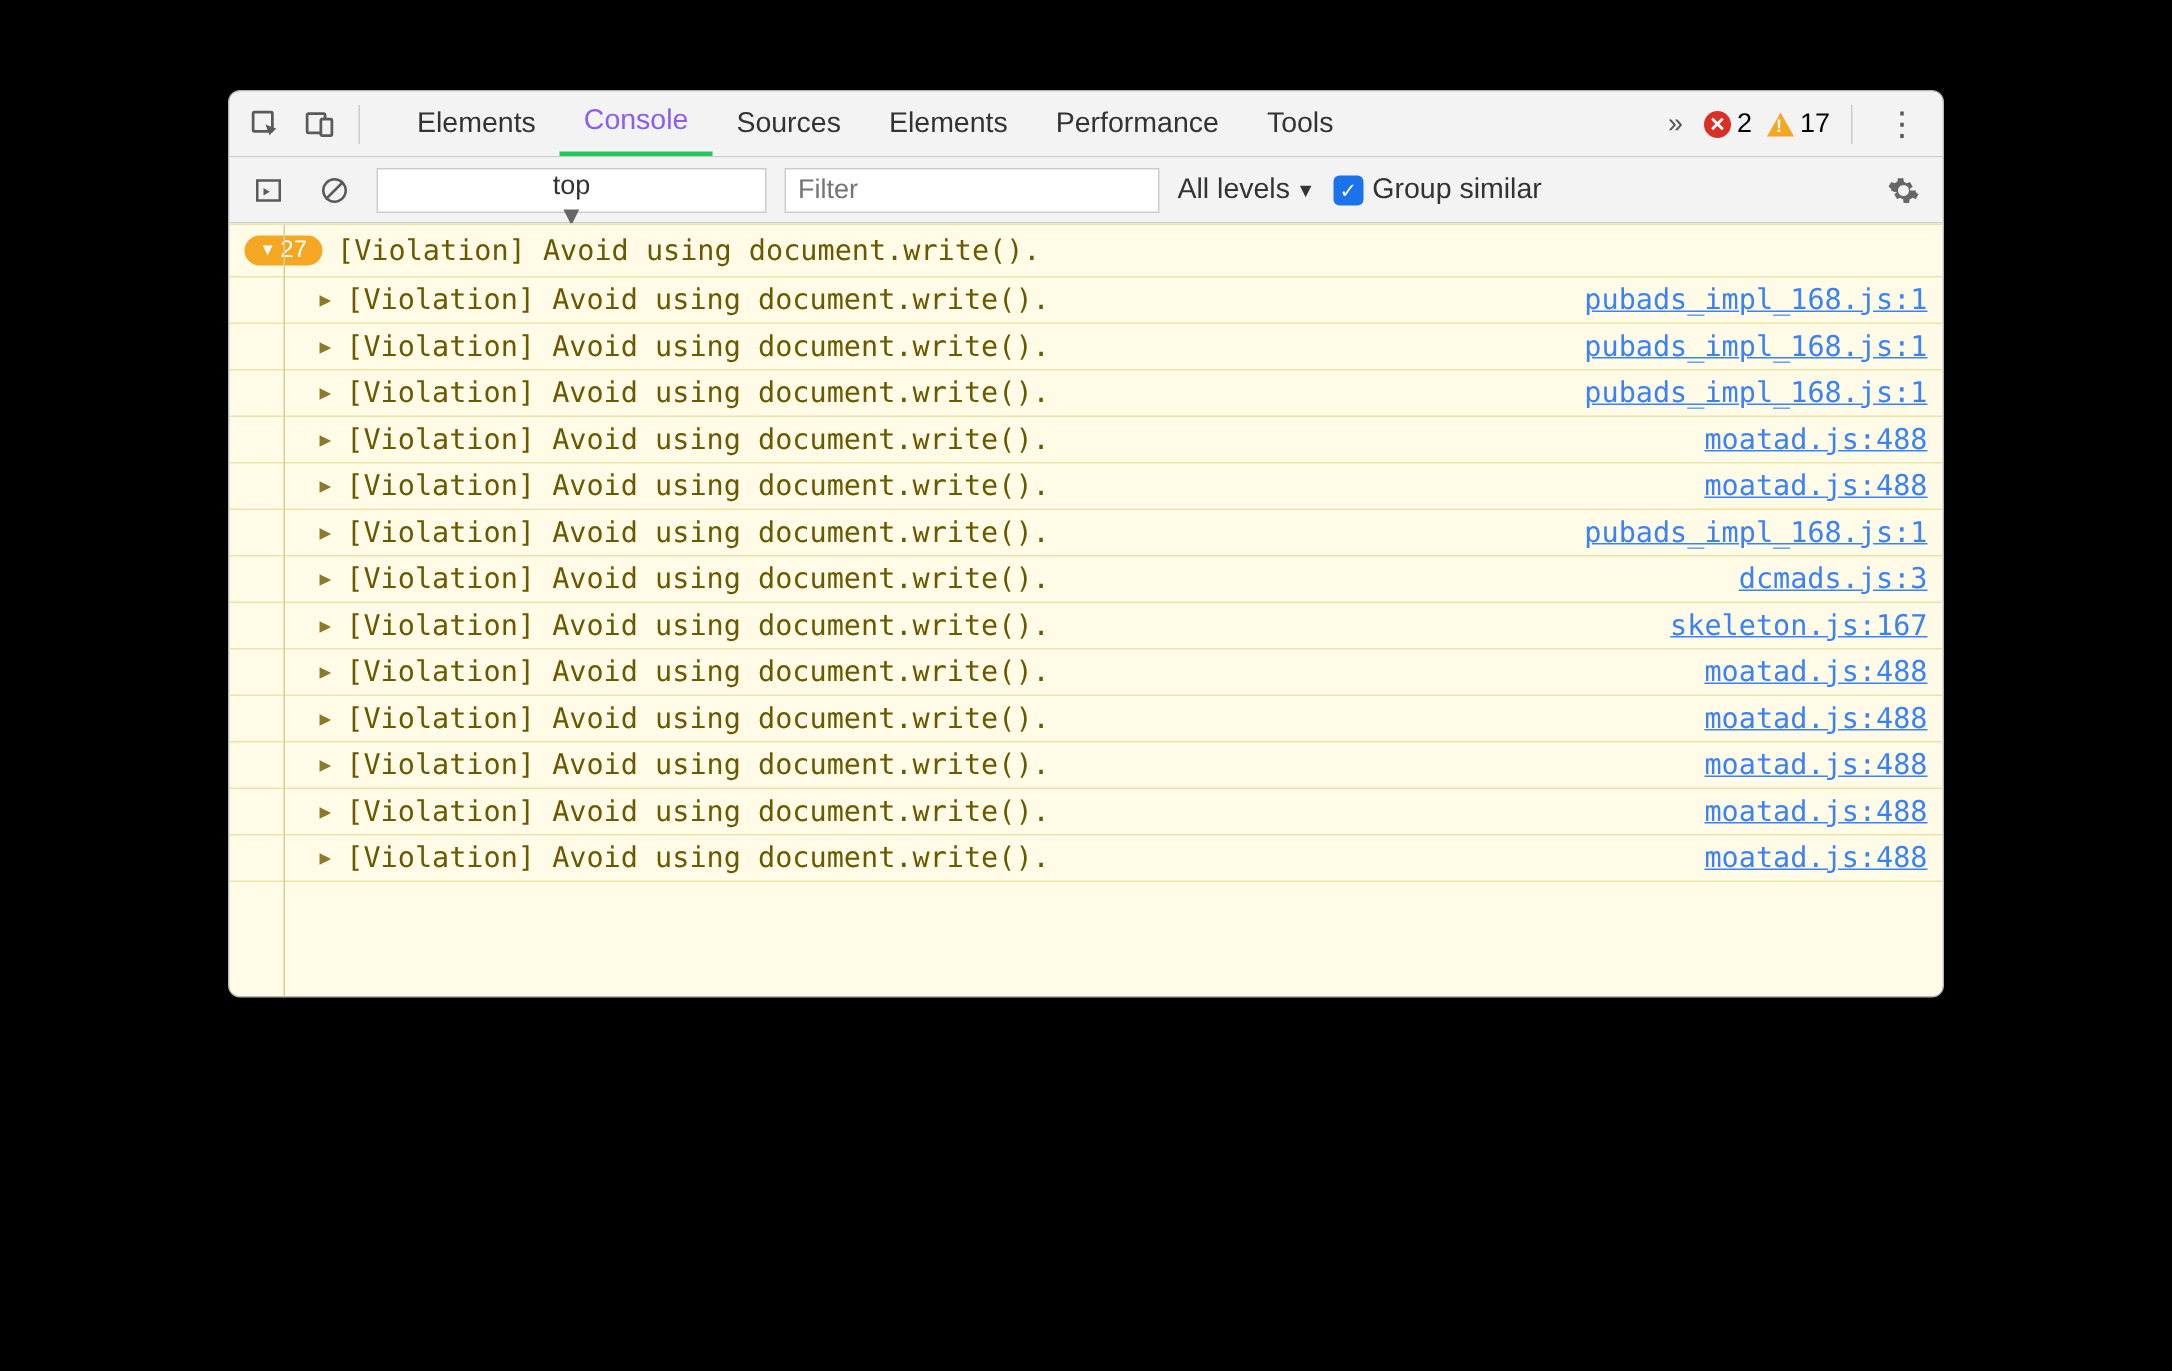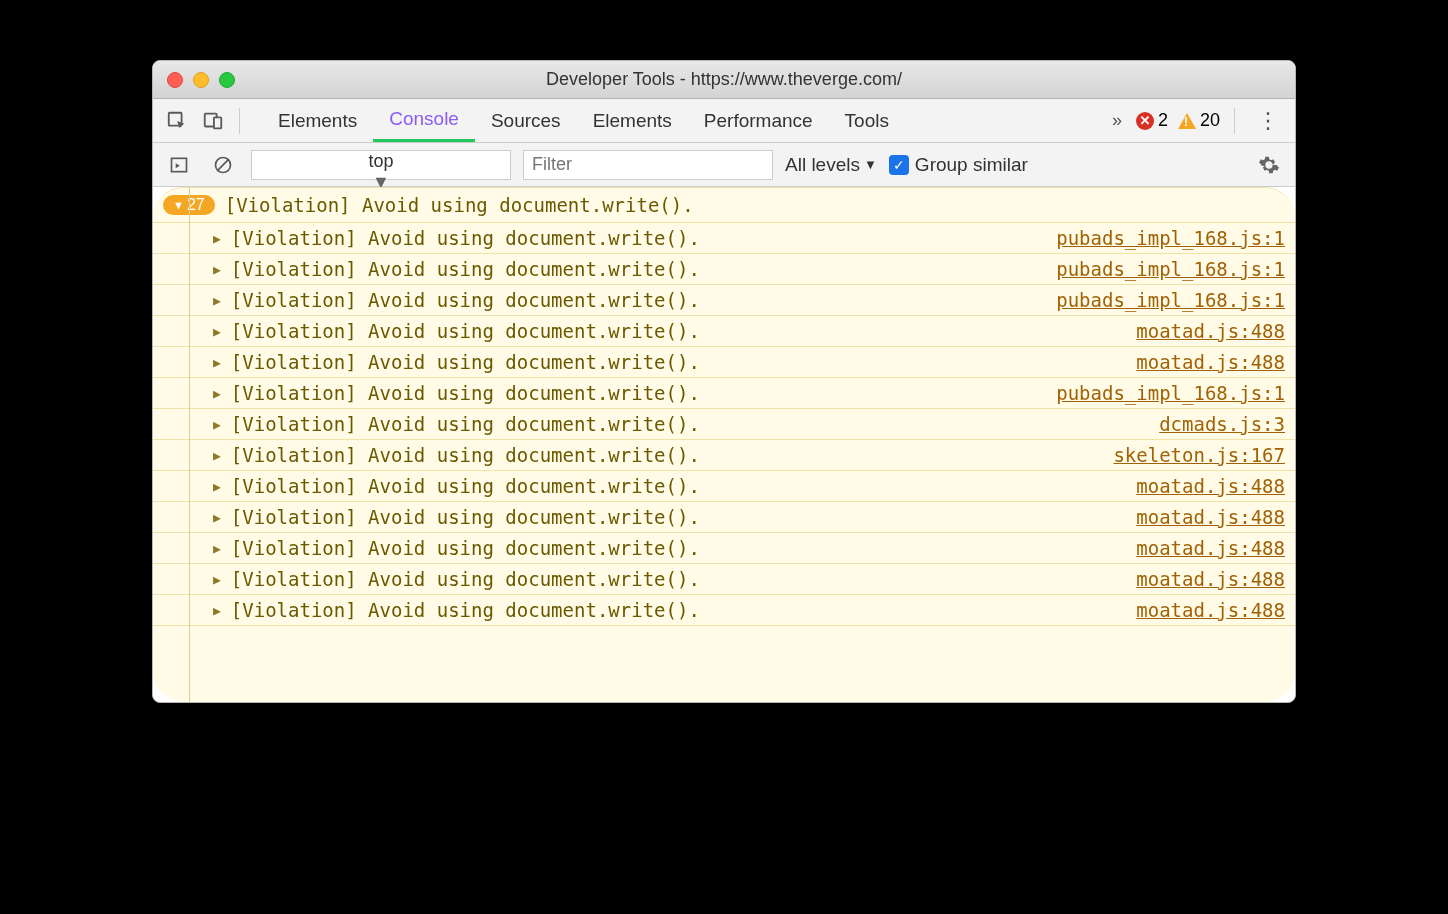--- a/index.html
+++ b/index.html
@@ -155,45 +155,36 @@
   .pill::before{content:"▼";font-size:11px;}
   .group-head .msg { color:#6b5900; }
   .row {
     display:flex;align-items:center;padding:4px 10px 4px 60px;
     border-bottom:1px solid #f0e3a8;
     color:#6b5900;
     gap:8px;
   }
   .row .tri-toggle { color:#8a7a2a;font-size:13px;margin-right:2px; }
   .row .src {
-    margin-left:auto;text-decoration:underline;color:#a16207;cursor:pointer;white-space:nowrap;text-align:right;
+    margin-left:auto;text-decoration:underline;color:#3b82f6;cursor:pointer;white-space:nowrap;text-align:right;
   }
   .vline {
     position:relative;
-    border-radius:31px;
   }
   .vline::before {
     content:"";position:absolute;left:36px;top:0;bottom:0;width:1px;background:#d9ce9a;
   }
   svg { display:block; }
   .chevrons { font-size:18px;color:#555;padding:0 4px; }
 </style>
 </head>
 <body>
 
 <div class="window">
 
-  <div class="titlebar">
-    <div class="traffic">
-      <div class="tl-close"></div>
-      <div class="tl-min"></div>
-      <div class="tl-max"></div>
-    </div>
-    <div class="titlebar-title">Developer Tools - https://www.theverge.com/</div>
-  </div>
 
   <div class="tabbar">
     <div class="icon-btn">
       <svg width="22" height="22" viewBox="0 0 24 24" fill="none" stroke="#5a5a5a" stroke-width="2">
           <rect x="3" y="3" width="14" height="14" rx="1"></rect>
           <path d="M12 12 l8 3 -3 2 -2 3 z" fill="#5a5a5a" stroke="none"></path>
         </svg>
     </div>
     <div class="icon-btn">
       <svg width="22" height="22" viewBox="0 0 24 24" fill="none" stroke="#5a5a5a" stroke-width="2">
@@ -211,21 +202,21 @@
       <div class="tab">Tools</div>
     </div>
     <div class="tabbar-right">
       <div class="chevrons">»</div>
       <div class="badge-err">
         <div class="circ">✕</div>
         <span>2</span>
       </div>
       <div class="badge-warn">
         <div class="tri"></div>
-        <span>20</span>
+        <span>17</span>
       </div>
       <div style="width:1px;height:26px;background:#ccc;margin:0 4px;"></div>
       <div class="more-v">⋮</div>
     </div>
   </div>
 
   <div class="toolbar">
     <div class="icon-btn">
       <svg width="20" height="20" viewBox="0 0 24 24" fill="none" stroke="#5a5a5a" stroke-width="2">
           <rect x="3" y="4" width="18" height="16"></rect>

